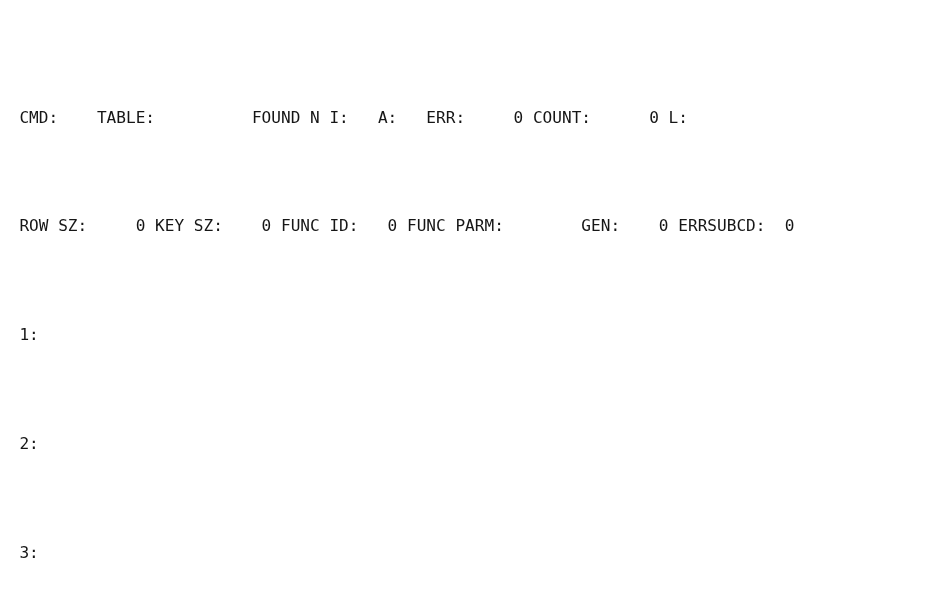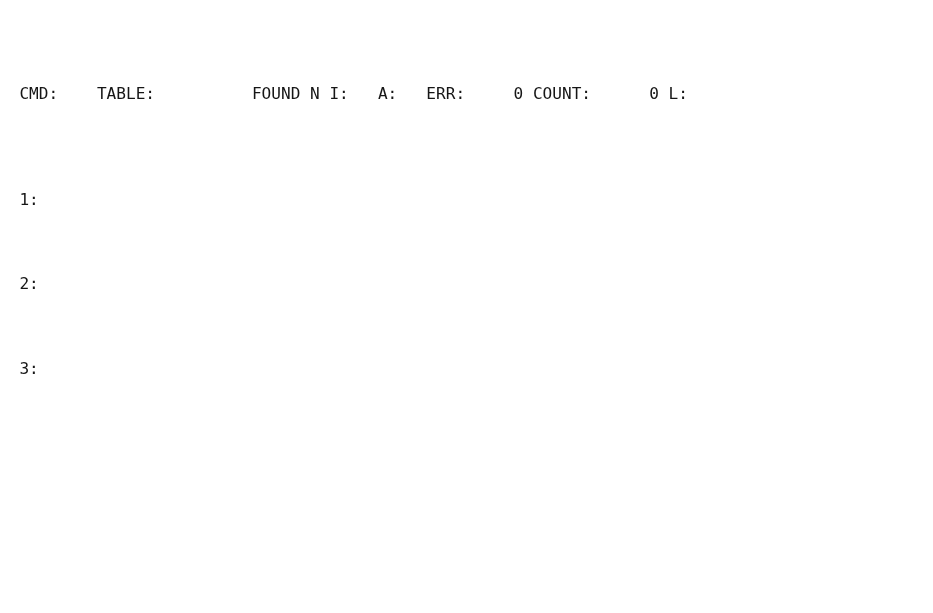--- a/index.html
+++ b/index.html
@@ -36,32 +36,34 @@
     font-size: 16.1px;
     line-height: 21.2px;
     color: #161616;
     -webkit-font-smoothing: antialiased;
   }
   .row {
     display: block;
     white-space: pre;
     height: 21.2px;
     font-family: "DejaVu Sans Mono", "Liberation Mono", monospace;
+    margin-top: 24px;
   }
   .row.blank { color: transparent; }
 </style>
 </head>
 <body>
 
 <div id="terminal">
 
   <div class="screen">
 
     <span class="row">  CMD:    TABLE:          FOUND N I:   A:   ERR:     0 COUNT:      0 L:</span>
 
+    <span class="row">  ROW SZ:     0 KEY SZ:    0 FUNC ID:   0 FUNC PARM:        GEN:    0 ERRSUBCD:  0</span>
 
     <span class="row">  1:</span>
 
     <span class="row">  2:</span>
 
     <span class="row">  3:</span>
 
 
     <span class="row blank"></span>
 

